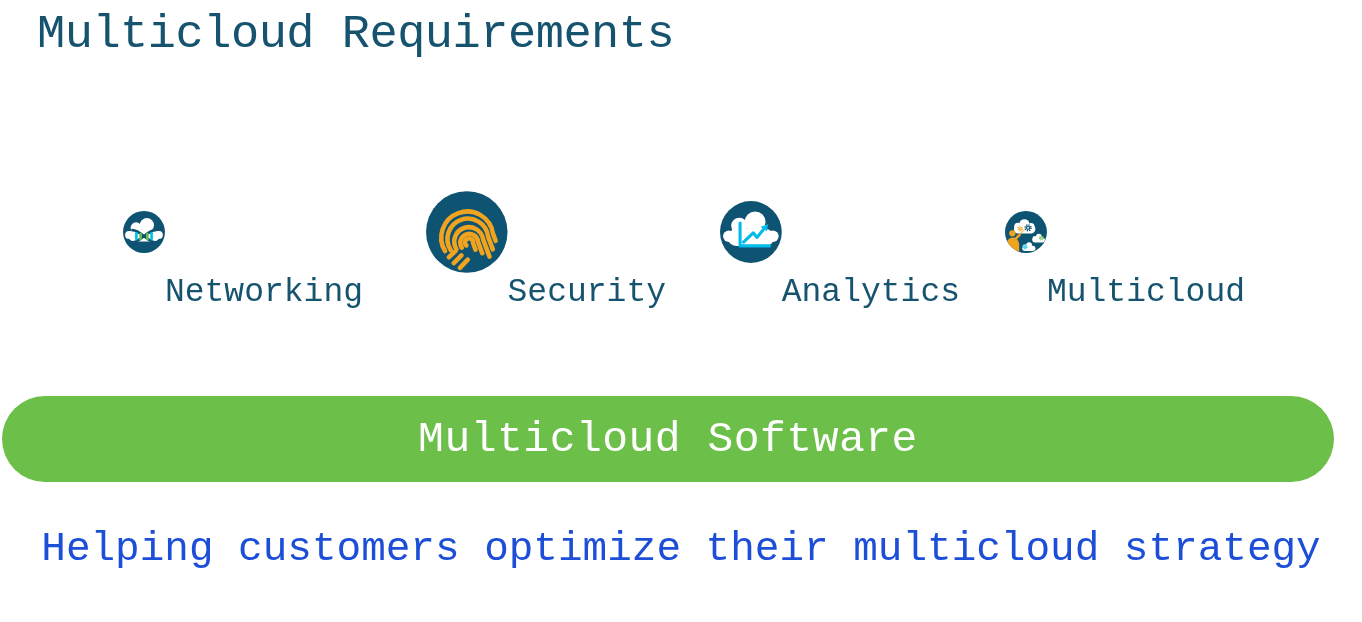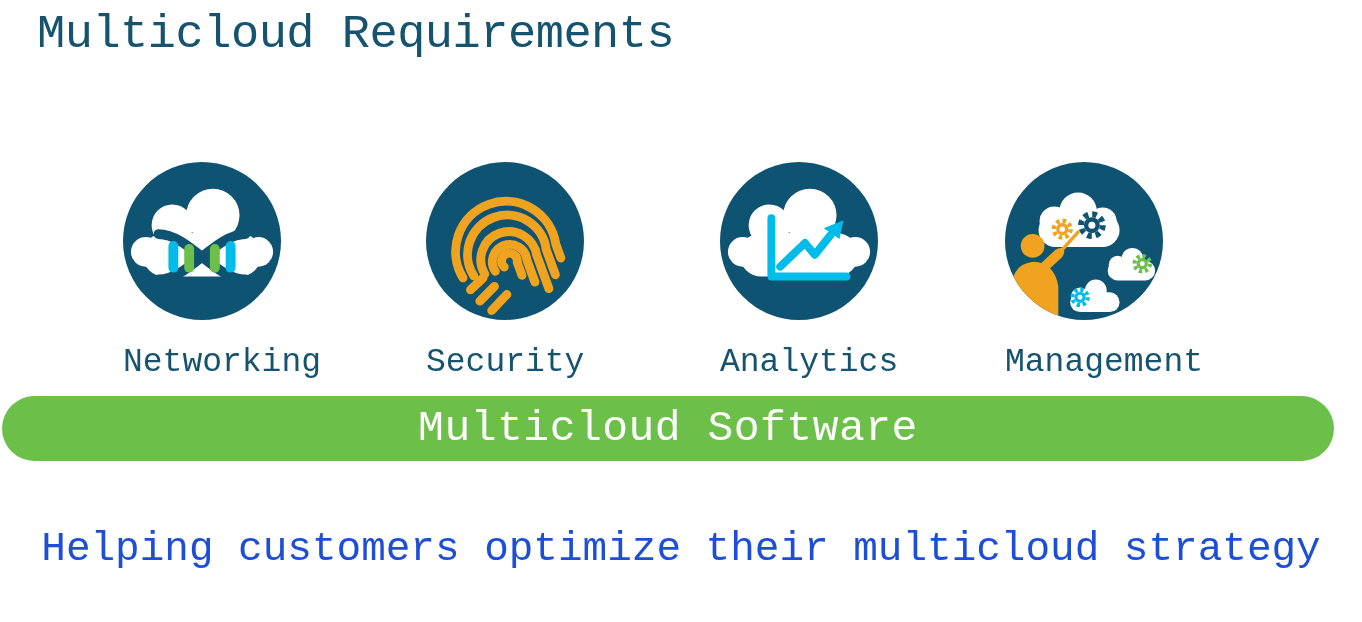--- a/index.html
+++ b/index.html
@@ -6,29 +6,29 @@
   .slide{
     position:relative;width:1362px;height:622px;background:#ffffff;
     font-family:Liberation Mono, monospace;overflow:hidden;
   }
   .title{
     position:absolute;left:37px;top:8px;
     font-size:47px;font-weight:300;color:#16536F;letter-spacing:-0.5px;
     white-space:nowrap;
   }
   .req-col{
-    position:absolute;top:162px;width:240px;
-    display:flex;flex-direction:column;align-items:flex-start;
+    position:absolute;top:153px;width:240px;
+    display:flex;flex-direction:row;align-items:flex-end;
   }
   .req-col svg{display:block;}
   .req-label{
     margin-top:24px;font-size:33px;color:#16536F;white-space:nowrap;
   }
   .bar{
-    position:absolute;left:2px;top:396px;width:1332px;height:65px;
+    position:absolute;left:2px;top:396px;width:1332px;height:86px;
     background:#6CC04A;border-radius:47px;
     display:flex;align-items:center;justify-content:center;
   }
   .bar-label{color:#ffffff;font-size:43px;font-weight:300;letter-spacing:0.5px;}
   .tagline{
     position:absolute;top:526px;left:0;width:100%;text-align:center;
     font-size:41px;font-weight:300;color:#1d4ed8;white-space:nowrap;
   }
   .defs-holder{position:absolute;width:0;height:0;overflow:hidden;}
 </style>
@@ -140,21 +140,21 @@
 
         <g fill="#F0A31F">
           <circle cx="28" cy="85" r="12"></circle>
           <path d="M6 160 L6 132 C6 112 14 102 30 101 C44 102 52 112 54 126 L54 160 Z"></path>
           <circle cx="56" cy="91" r="4"></circle>
         </g>
         <line x1="38" y1="108" x2="54" y2="93" stroke="#F0A31F" stroke-width="10" stroke-linecap="round"></line>
         <line x1="56" y1="91" x2="74" y2="71" stroke="#F0A31F" stroke-width="3.5" stroke-linecap="round"></line>
       </g>
     </svg>
-    <div class="req-label">Management</div>
+    <div class="req-label">Multicloud</div>
   </div>
 
   <div class="bar">
     <span class="bar-label">Multicloud Software</span>
   </div>
 
   <div class="tagline">Helping customers optimize their multicloud strategy</div>
 
 </div>
 

